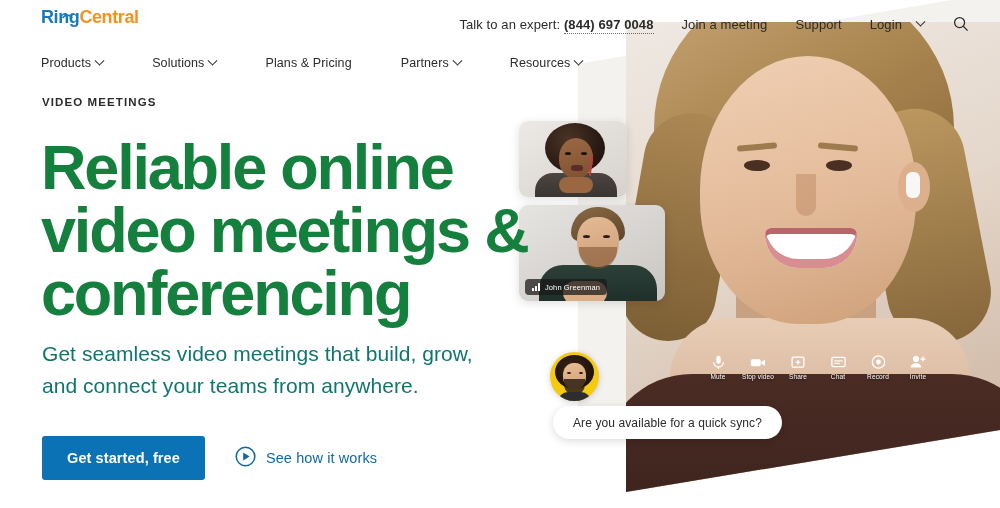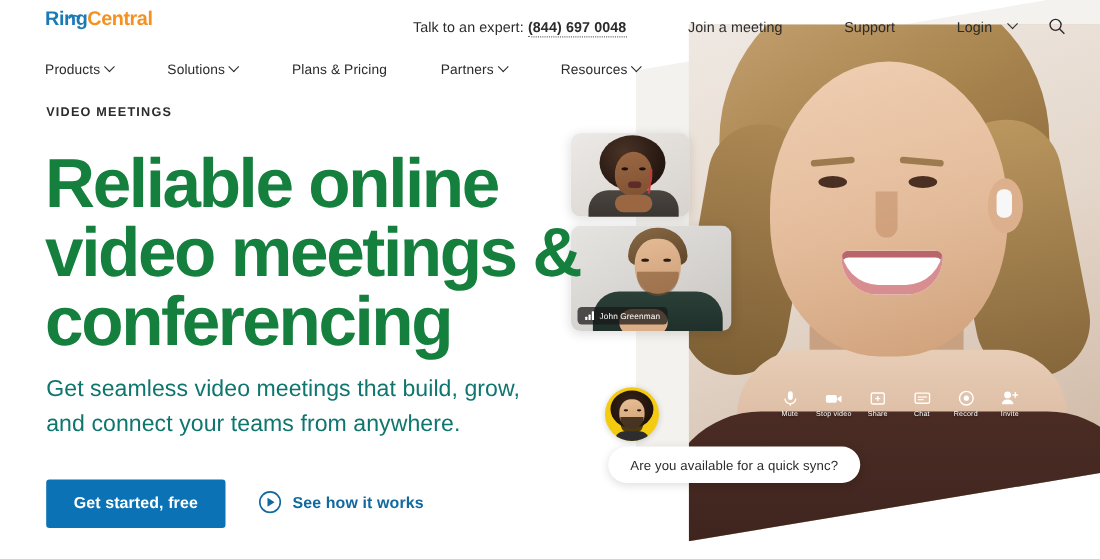--- a/index.html
+++ b/index.html
@@ -121,21 +121,21 @@
                  padding:0 20px; border-radius:17px; background:#ffffff; z-index:7;
                  box-shadow:0 2px 9px rgba(0,0,0,.14); }
   .chat-bubble .txt { font-size:12px; color:#2b2b2b; letter-spacing:.1px; white-space:nowrap; }
 
   
   .utility-bar { position:absolute; left:0; top:12px; width:1000px; height:24px; z-index:8;
                  display:flex; align-items:center; justify-content:flex-end; padding-right:30px; gap:0; }
   .util-item { font-size:13px; color:#2b2b2b; letter-spacing:.1px; white-space:nowrap; }
   .expert { margin-right:28px; }
   .expert .phone { font-weight:bold; border-bottom:1px dotted #6b6b6b; padding-bottom:1px; }
-  .util-link { margin-right:28px; cursor:pointer;margin-left:28px; }
+  .util-link { margin-right:28px; cursor:pointer; }
   .util-link.login { display:flex; align-items:center; gap:15px; }
   .search-btn { width:18px; height:18px; display:flex; align-items:center; justify-content:center; cursor:pointer; }
 
   .logo { position:absolute; left:41px; top:8px; z-index:9; display:flex; align-items:center; cursor:pointer; }
   .logo .lt { font-size:18px; font-weight:bold; letter-spacing:-.4px; line-height:1;text-align:center; }
   .logo .ring { color:#1a7ab5; }
   .logo .central { color:#f59120; }
   .logo .wifi { position:absolute; left:21px; top:-2px; }
 
   .mainnav { position:absolute; left:41px; top:56px; display:flex; align-items:center; gap:0; z-index:9; }
@@ -151,21 +151,21 @@
   
   .eyebrow { position:absolute; left:42px; top:96px; font-size:11.5px; font-weight:bold; letter-spacing:1.1px;
              color:#2b2b2b; z-index:9; }
   .headline { position:absolute; left:41px; top:136px; width:520px; font-size:63px; line-height:1.0;
               font-weight:bold; letter-spacing:-2.2px; color:#15803d; z-index:9; }
   .subhead { position:absolute; left:42px; top:338px; width:450px; font-size:21px; line-height:1.52;
              color:#0f766e; letter-spacing:.05px; z-index:9; }
   .cta-row { position:absolute; left:42px; top:436px; display:flex; align-items:center; gap:30px; z-index:9; }
   .btn-primary { background:#0b72b5; color:#fff; font-size:14.5px; font-weight:bold; letter-spacing:.1px;
                  padding:14px 25px; border:none; border-radius:3px; cursor:pointer; font-family:inherit; }
-  .link-play { display:flex; align-items:center; gap:10px; color:#11699f; font-size:14.5px; font-weight:bold;
+  .link-play { display:flex; align-items:center; gap:10px; color:#11699f; font-size:14.5px; font-weight:normal;
                letter-spacing:.1px; cursor:pointer; }
 </style>
 </head>
 <body>
 
 <div id="page">
 
   <div class="beige-panel"></div>
 
   <div class="hero-photo">

